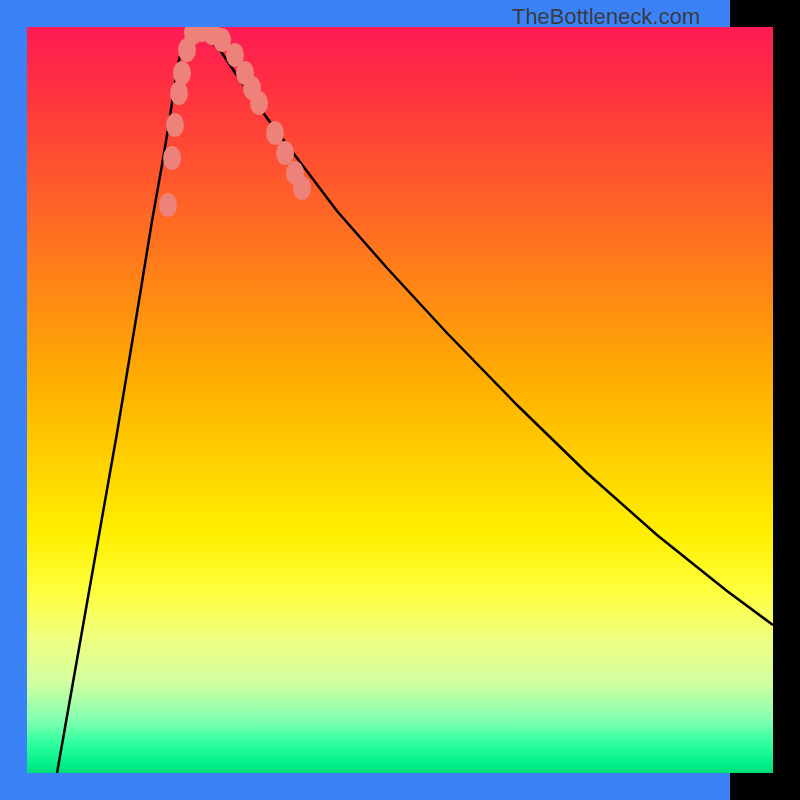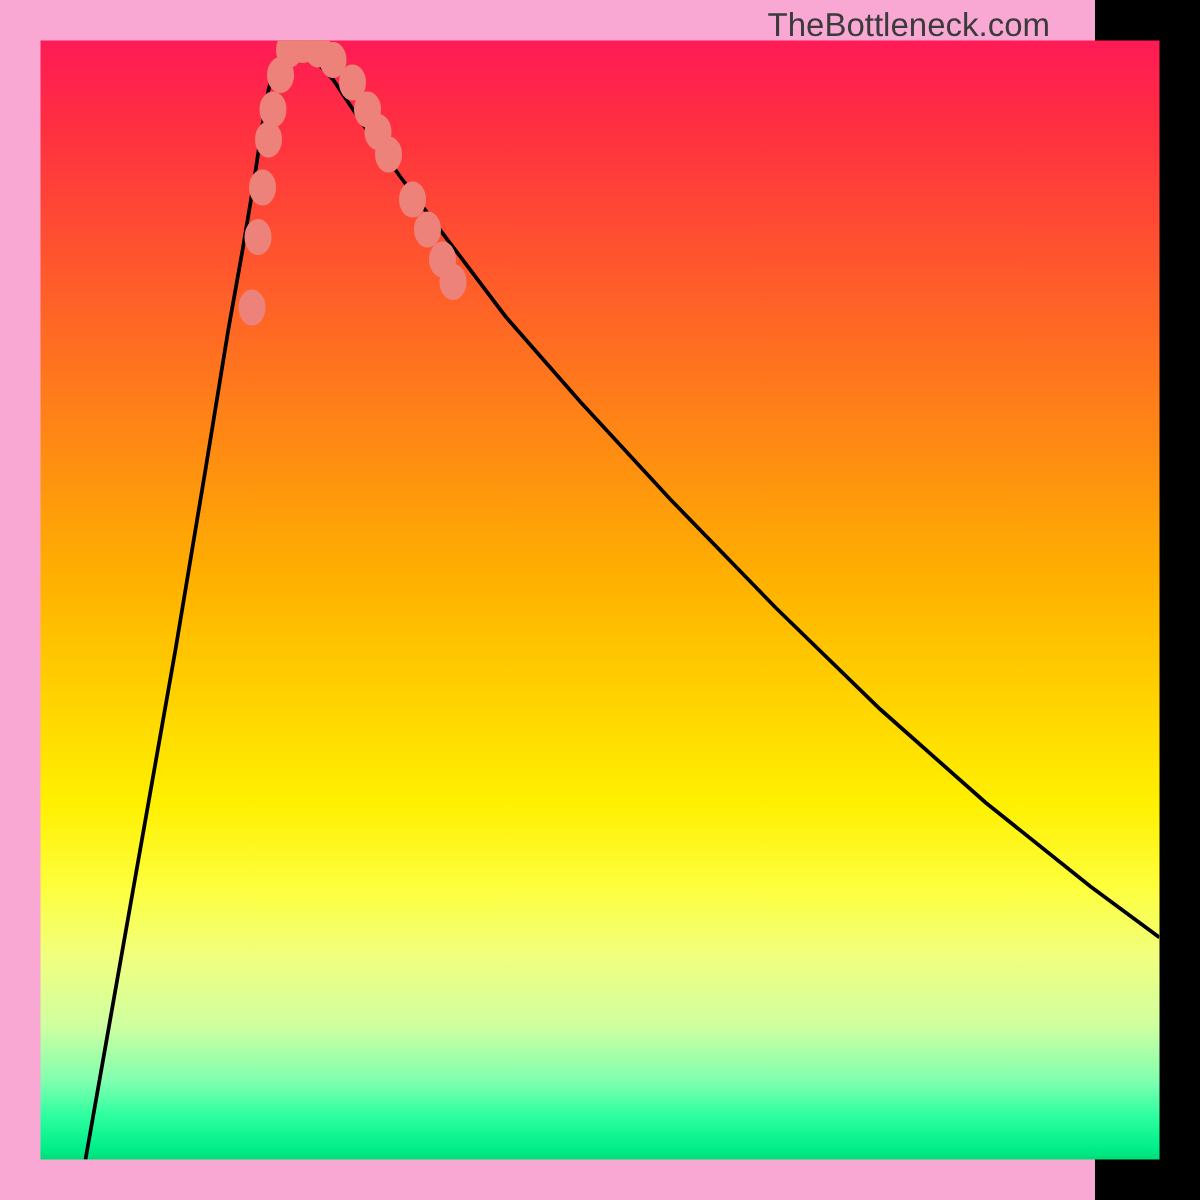--- a/index.html
+++ b/index.html
@@ -1,17 +1,17 @@
 <!DOCTYPE html>
 <html><head>
   <meta charset="utf-8">
   <style>
     * { margin: 0; padding: 0; box-sizing: border-box; }
     body { width: 800px; height: 800px; overflow: hidden; background: #000; }
-    .container { width: 730px; height: 800px; position: relative; background: #f9a8d4; }
+    .container { width: 730px; height: 800px; position: relative; background: #3b82f6; }
     .plot-area {
       position: absolute;
       left: 27px;
       top: 27px;
       width: 746px;
       height: 746px;
       background: linear-gradient(to bottom,
         #ff1a55 0%,
         #ff3040 8%,
         #ff5030 18%,

